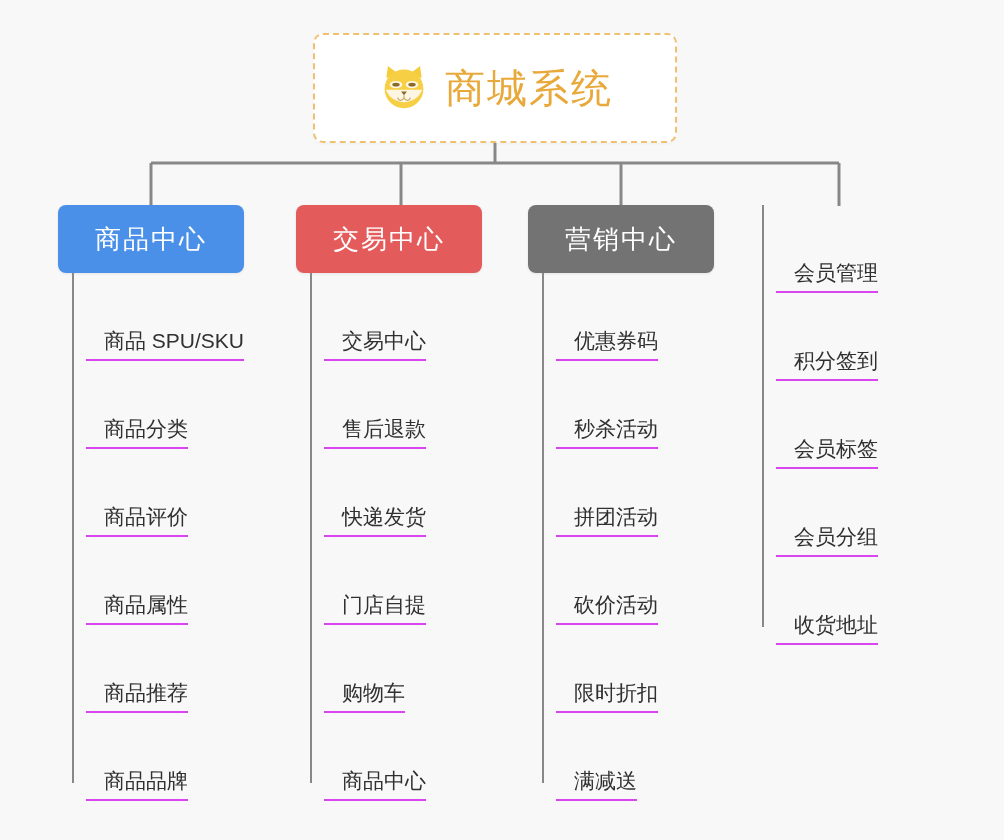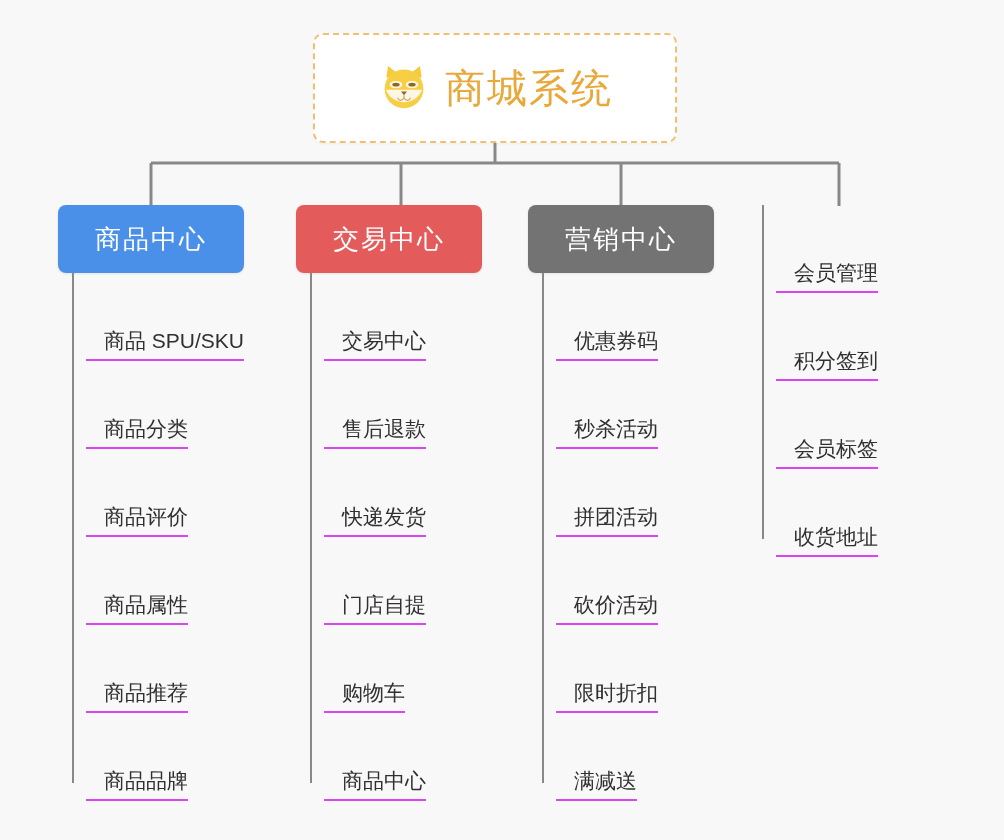--- a/index.html
+++ b/index.html
@@ -245,18 +245,21 @@
       <div class="leaf-item">
           <span class="leaf-label">会员管理</span>
         </div>
       <div class="leaf-item">
           <span class="leaf-label">积分签到</span>
         </div>
       <div class="leaf-item">
           <span class="leaf-label">会员标签</span>
         </div>
       <div class="leaf-item">
+          <span class="leaf-label">会员分组</span>
+        </div>
+      <div class="leaf-item">
           <span class="leaf-label">收货地址</span>
         </div>
     </div>
   </div>
 
 </div>
 
 </body></html>

